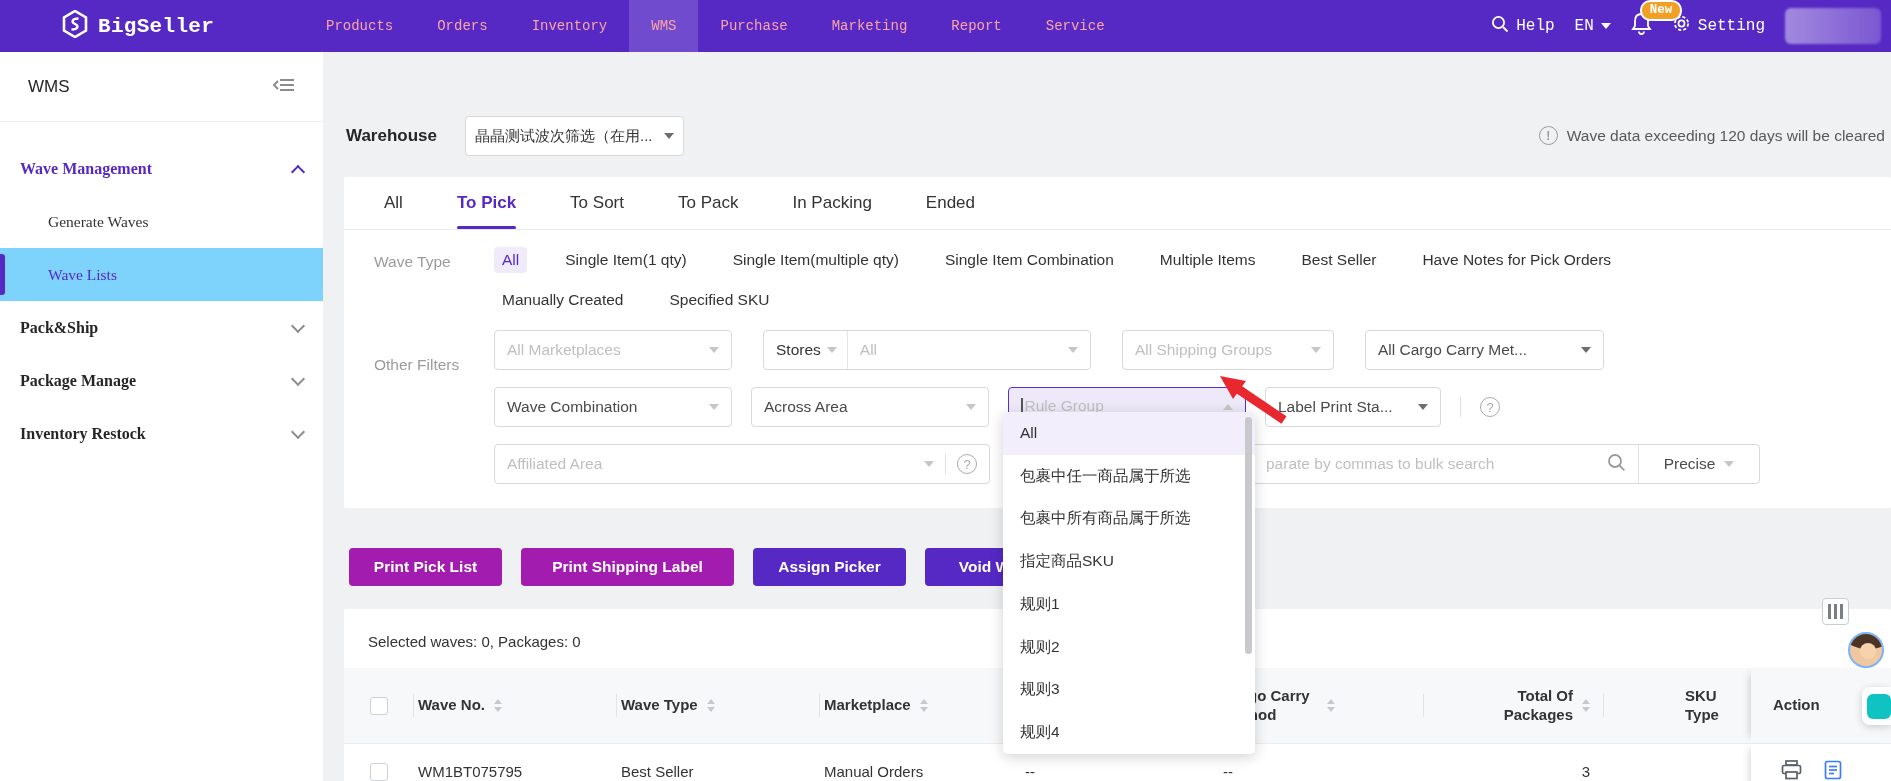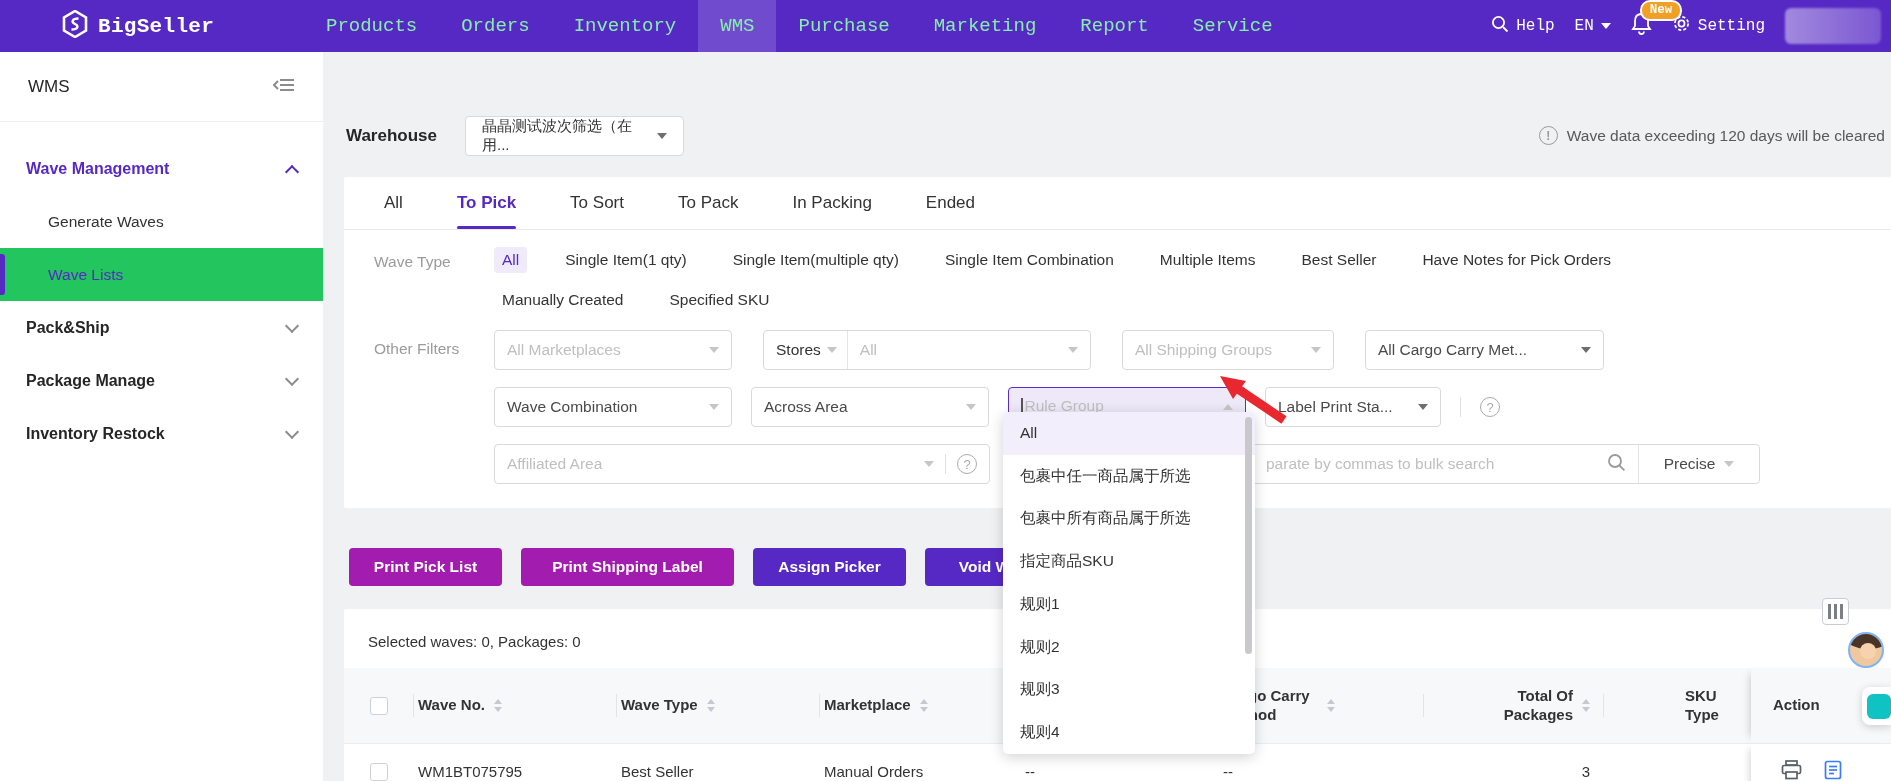--- a/index.html
+++ b/index.html
@@ -4,47 +4,47 @@
 <style>
   * { margin:0; padding:0; box-sizing:border-box; }
   html,body { width:1891px; height:781px; overflow:hidden; }
   body { font-family:"Liberation Sans", sans-serif; background:#F0F1F3; position:relative; color:#333; }
 
   
   .navbar { position:absolute; left:0; top:0; width:1891px; height:52px; background:#5629C5; z-index:5;font-family:Liberation Mono, monospace; }
   .brand { position:absolute; left:62px; top:0; height:52px; display:flex; align-items:center; gap:10px; color:#fff; }
   .brand-text { font-size:21px; font-weight:700; letter-spacing:.3px; }
   .nav-menu { position:absolute; left:304px; top:0; height:52px; display:flex; align-items:stretch; }
-  .nav-item { display:flex; align-items:center; padding:0 22px; color:#86efac; font-size:19px; cursor:pointer; }
+  .nav-item { display:flex; align-items:center; padding:0 22px; color:#fca5a5; font-size:14px; cursor:pointer; }
   .nav-item.active { background:rgba(255,255,255,0.16); }
   .nav-right { position:absolute; right:0; top:0; height:52px; display:flex; align-items:center; gap:20px; padding-right:10px; color:#fff; font-size:16px; }
   .nav-chip { display:flex; align-items:center; gap:7px; cursor:pointer; }
   .caret-down-white { width:0; height:0; border-left:5px solid transparent; border-right:5px solid transparent; border-top:6px solid #fff; display:inline-block; }
   .bell-wrap { position:relative; cursor:pointer; }
   .new-badge { position:absolute; left:9px; top:-12px; background:#F0A125; border:2px solid #fff; color:#fff; font-size:12.5px; padding:1px 8px 2px; border-radius:10px; font-weight:700;}
   .blur-user { width:96px; height:36px; border-radius:6px; background:linear-gradient(90deg, rgba(255,255,255,.45), rgba(255,255,255,.22)); filter:blur(1px); cursor:pointer; }
 
   
   .sidebar { position:absolute; left:0; top:52px; width:323px; bottom:0; background:#fff; z-index:2; }
   .sb-head { height:70px; display:flex; align-items:center; justify-content:space-between; padding:0 28px; border-bottom:1px solid #EDEDED; }
   .sb-title { font-size:17px; color:#262626; }
   .sb-items { padding-top:20px; }
-  .sb-item { height:53px; display:flex; align-items:center; justify-content:space-between; padding:0 26px; font-size:16px; font-weight:700; color:#262626; cursor:pointer; position:relative; }
+  .sb-item { height:53px; display:flex; align-items:center; justify-content:space-between; padding:0 20px; font-size:16px; font-weight:700; color:#262626; cursor:pointer; position:relative;font-family:Liberation Serif, serif; }
   .sb-item.purple { color:#5629C5; }
   .sb-sub { font-weight:400; font-size:15.5px; padding-left:48px; color:#333; }
-  .sb-sub.active { background:#22c55e; color:#5629C5; }
+  .sb-sub.active { background:#7dd3fc; color:#5629C5; }
   .sb-sub.active::before { content:""; position:absolute; left:0; top:6px; bottom:6px; width:5px; background:#5629C5; border-radius:0 3px 3px 0; }
   .chev { width:10px; height:10px; border-right:2px solid #8C8C8C; border-bottom:2px solid #8C8C8C; transform:rotate(45deg); margin-top:-4px; }
   .chev.up { transform:rotate(-135deg); margin-top:6px; border-color:#5629C5; }
 
   
   .main { position:absolute; left:323px; top:52px; right:0; bottom:0;margin-top:32px; }
   .wh-row { position:absolute; left:23px; top:32px; height:40px; display:flex; align-items:center; gap:28px; }
   .wh-label { font-size:17px; font-weight:700; color:#262626; }
-  .wh-select { width:219px; height:40px; background:#fff; border:1px solid #D9D9D9; border-radius:4px; display:flex; align-items:center; justify-content:space-between; padding:0 16px; font-size:15px; color:#333; cursor:pointer; }
+  .wh-select { width:219px; height:40px; background:#fff; border:1px solid #D9D9D9; border-radius:4px; display:flex; align-items:center; justify-content:space-between; padding:0 9px; font-size:15px; color:#333; cursor:pointer; }
   .notice { position:absolute; right:6px; top:42px; display:flex; align-items:center; gap:9px; font-size:15.5px; color:#595959; }
   .info-circ { width:19px; height:19px; border:1.5px solid #9A9A9A; border-radius:50%; color:#9A9A9A; font-size:12px; display:flex; align-items:center; justify-content:center; font-weight:700; }
 
   .card { background:#fff; border-radius:2px; position:absolute; }
   .card1 { left:21px; top:93px; right:0; height:331px; }
   .card2 { left:21px; top:525px; right:0; bottom:0; }
 
   
   .tabs { display:flex; gap:54px; padding:0 0 0 40px; height:53px; align-items:center; border-bottom:1px solid #E9EAEC; position:relative; }
   .tab { font-size:17px; color:#333; cursor:pointer; position:relative; height:100%; display:flex; align-items:center; }
@@ -53,21 +53,21 @@
 
   
   .wt-block { position:relative; margin-top:17px; }
   .wt-label { position:absolute; left:30px; top:6px; color:#9B9B9B; font-size:15.5px; }
   .wt-options { margin-left:150px; width:1270px; display:flex; flex-wrap:wrap; column-gap:30px; row-gap:14px; }
   .wt-opt { font-size:15.5px; color:#333; padding:4px 8px; border-radius:4px; cursor:pointer; }
   .wt-opt.active { color:#5629C5; background:#EFEBFB; }
 
   
   .of-block { position:relative; margin-top:17px; }
-  .of-label { position:absolute; left:30px; top:10px; color:#9B9B9B; font-size:15.5px; }
+  .of-label { position:absolute; left:30px; top:26px; color:#9B9B9B; font-size:15.5px; }
   .f-row { margin-left:150px; display:flex; gap:19px; align-items:center; margin-bottom:17px; }
   .f-row.r1 { gap:31px; }
   .fbox { height:40px; background:#fff; border:1px solid #D9D9D9; border-radius:4px; display:flex; align-items:center; justify-content:space-between; padding:0 12px; font-size:15.5px; cursor:pointer; }
   .ph { color:#BFBFBF; }
   .dk { color:#4A4A4A; }
   .sel-caret { width:0; height:0; border-left:5.5px solid transparent; border-right:5.5px solid transparent; border-top:6.5px solid #C6C6C6; }
   .sel-caret.dark { border-top-color:#6E6E6E; }
   .sel-caret.up { transform:rotate(180deg); }
   .compound { padding:0; }
   .compound .seg1 { display:flex; align-items:center; gap:6px; padding:0 10px 0 12px; height:100%; border-right:1px solid #E4E4E4; color:#333; }

